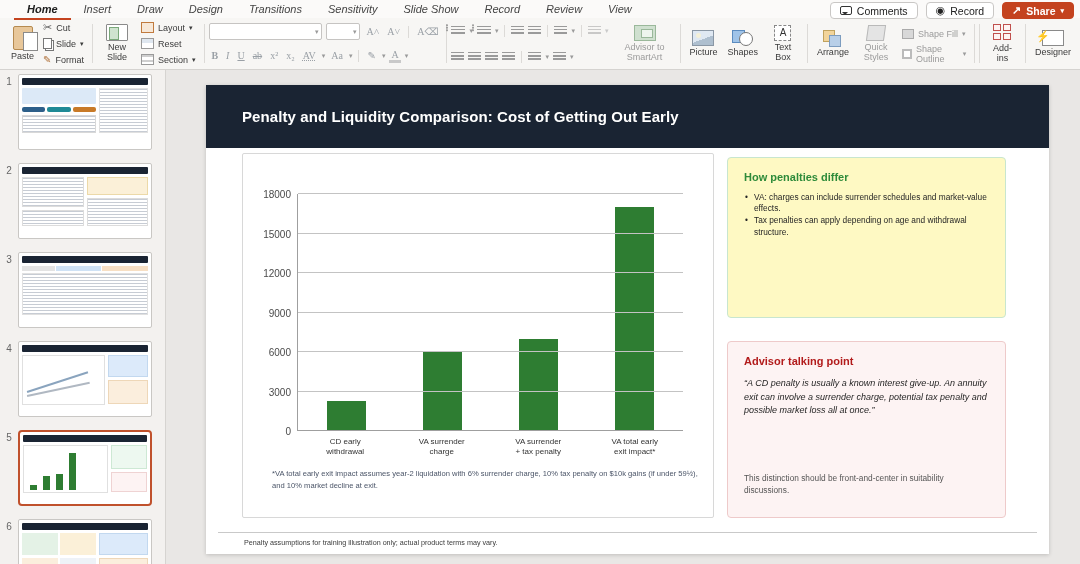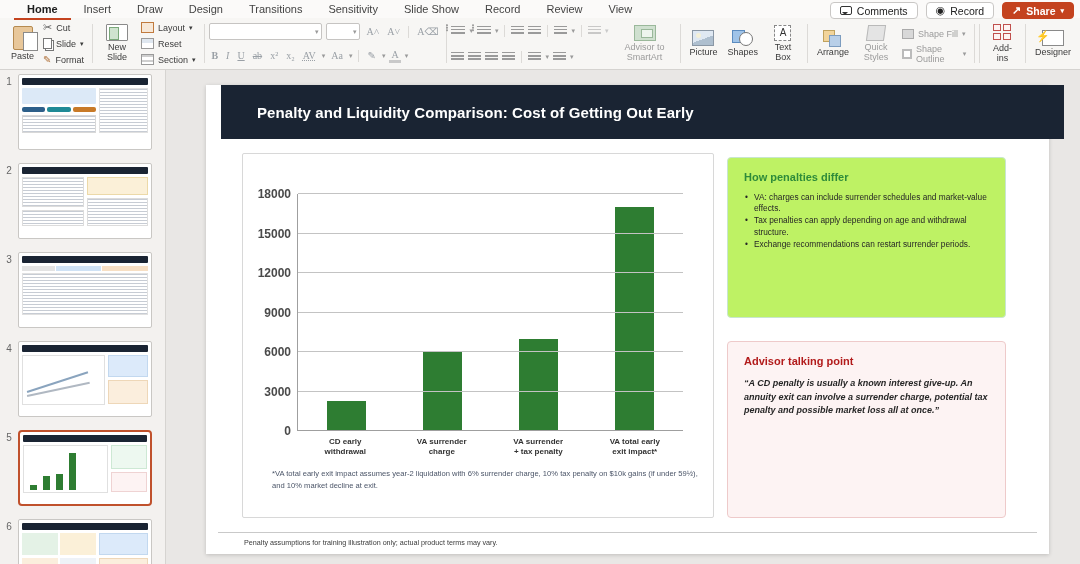--- a/index.html
+++ b/index.html
@@ -69,54 +69,54 @@
   .trow { display:flex; margin-bottom:13px; }
   .tnum { width:18px; font-size:10px; color:#666; text-align:center; padding-top:2px; }
   .tbox { width:134px; height:76px; background:#fff; border:1px solid #c9c7c4; border-radius:2px; padding:3px; position:relative; }
   .trow.sel .tbox { border:2px solid #c0512c; border-radius:4px; }
   .mnavy { height:7px; background:#1a2433; border-radius:1px; margin-bottom:3px; }
   .mlines { background:repeating-linear-gradient(to bottom,#c7ccd4 0 1px, transparent 1px 3px); }
   .canvas { position:relative; flex:1; background:#e9e7e5; }
 
   
   .slide { position:absolute; left:40px; top:15px; width:843px; height:469px; background:#fff; box-shadow:0 1px 4px rgba(0,0,0,.18); }
-  .banner { position:absolute; left:15px; top:0; width:843px; height:54px; background:#1a2433; display:flex; align-items:center; }
+  .banner { position:absolute; left:0; top:0; width:843px; height:63px; background:#1a2433; display:flex; align-items:center; }
   .banner .title { color:#fff; font-weight:bold; font-size:15px; padding-left:36px; letter-spacing:.1px; }
 
   .chart-panel { position:absolute; left:36px; top:68px; width:472px; height:365px; background:#fff; border:1px solid #d8d8d8; border-radius:2px; }
   .plot { position:absolute; left:54px; top:40px; width:386px; height:237px; border-left:1px solid #9f9f9f; }
   .gridline { position:absolute; left:0; width:100%; height:1px; background:#c3c3c3; }
   .gridline.baseline { background:#9f9f9f; }
-  .ytick { position:absolute; right:100%; margin-right:7px; font-size:12px; color:#4a4a4a; transform:translateY(50%);font-weight:bold; }
+  .ytick { position:absolute; right:100%; margin-right:7px; font-size:10px; color:#4a4a4a; transform:translateY(50%); }
   .bars { position:absolute; inset:0; display:flex; align-items:flex-end; }
   .bcol { flex:1; display:flex; justify-content:center; align-items:flex-end; height:100%; }
   .bar { width:39px; }
   .xlabels { position:absolute; left:54px; top:283px; width:386px; display:flex; }
-  .xlab { flex:1; text-align:center; font-size:8px; color:#333; line-height:1.3; white-space:pre-line;font-weight:bold; }
+  .xlab { flex:1; text-align:center; font-size:8px; color:#333; line-height:1.3; white-space:pre-line; }
   .chart-footnote { position:absolute; left:29px; top:314px; width:428px; font-size:7.6px; color:#4b5568; line-height:1.55; }
 
   .sidebox { position:absolute; left:521px; width:279px; border-radius:4px; padding:13px 16px; }
-  .box-how { top:72px; height:161px; background:#bef264; border:1px solid #c8e6cf; }
+  .box-how { top:72px; height:161px; background:#fef9c3; border:1px solid #c8e6cf; }
   .box-how h3 { font-size:11px; color:#2e8b3a; margin-bottom:9px; }
   .box-how ul { list-style:none; }
   .box-how li { font-size:8.3px; color:#262626; line-height:1.35; padding-left:10px; position:relative; margin-bottom:1px; }
   .box-how li:before { content:"•"; position:absolute; left:1px; }
   .box-adv { top:256px; height:177px; background:#fdf3f3; border:1px solid #eecaca; }
   .box-adv h3 { font-size:11px; color:#b21b1b; margin-bottom:10px; }
-  .box-adv .quote { font-size:9px; font-style:italic; font-weight:bold; color:#262626; line-height:1.5; }
+  .box-adv .quote { font-size:9px; font-style:italic; font-weight:normal; color:#262626; line-height:1.5; }
   .box-adv .note { position:absolute; left:16px; top:131px; width:247px; font-size:8.3px; color:#555; line-height:1.4; }
 
   .foot-rule { position:absolute; left:12px; top:447px; width:819px; height:1px; background:#c9c9c9; }
   .slide-footer { position:absolute; left:38px; top:453px; font-size:7.2px; color:#3a3a3a; }
 </style>
 </head>
 <body>
 
 <div class="tabbar">
-  <div class="tabs" id="tabs" style="display:flex;">
+  <div class="tabs" id="tabs" style="display:flex;font-style:italic;">
       <div class="tab active">Home</div>
       <div class="tab">Insert</div>
       <div class="tab">Draw</div>
       <div class="tab">Design</div>
       <div class="tab">Transitions</div>
       <div class="tab">Sensitivity</div>
       <div class="tab">Slide Show</div>
       <div class="tab">Record</div>
       <div class="tab">Review</div>
       <div class="tab">View</div>
@@ -466,27 +466,27 @@
 exit impact*</div>
           </div>
         <div class="chart-footnote">*VA total early exit impact assumes year-2 liquidation with 6% surrender charge, 10% tax penalty on $10k gains (if under 59½), and 10% market decline at exit.</div>
       </div>
 
       <div class="sidebox box-how">
         <h3>How penalties differ</h3>
         <ul>
           <li>VA: charges can include surrender schedules and market-value effects.</li>
           <li>Tax penalties can apply depending on age and withdrawal structure.</li>
-          <li>Exchange recommendations can restart surrender periods.</li>
         </ul>
       </div>
 
       <div class="sidebox box-adv">
         <h3>Advisor talking point</h3>
         <div class="quote">“A CD penalty is usually a known interest give-up. An annuity exit can involve a surrender charge, potential tax penalty and possible market loss all at once.”</div>
+        <div class="note">This distinction should be front-and-center in suitability discussions.</div>
       </div>
 
       <div class="foot-rule"></div>
       <div class="slide-footer">Penalty assumptions for training illustration only; actual product terms may vary.</div>
     </div>
 
   </div>
 </div>
 
 </body></html>

